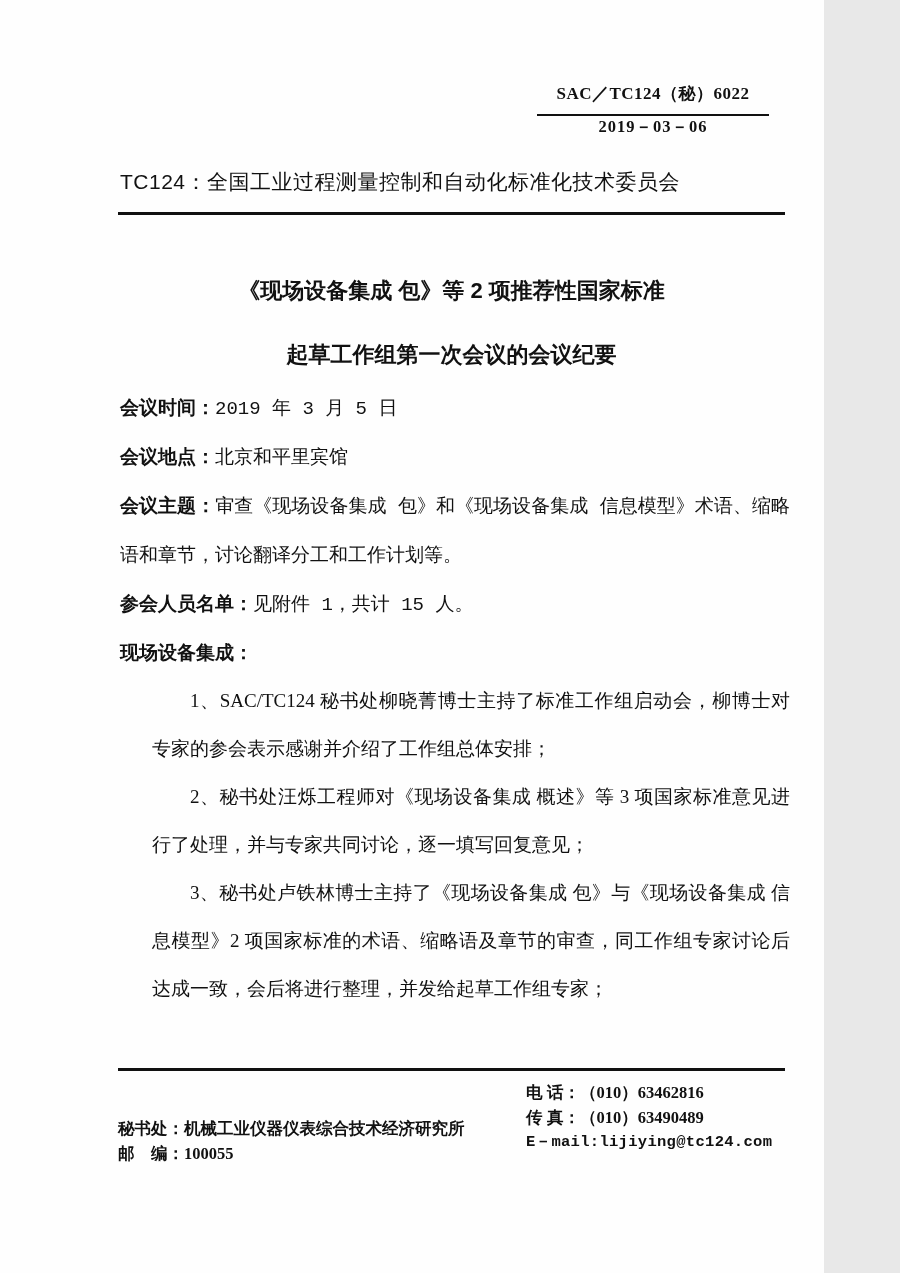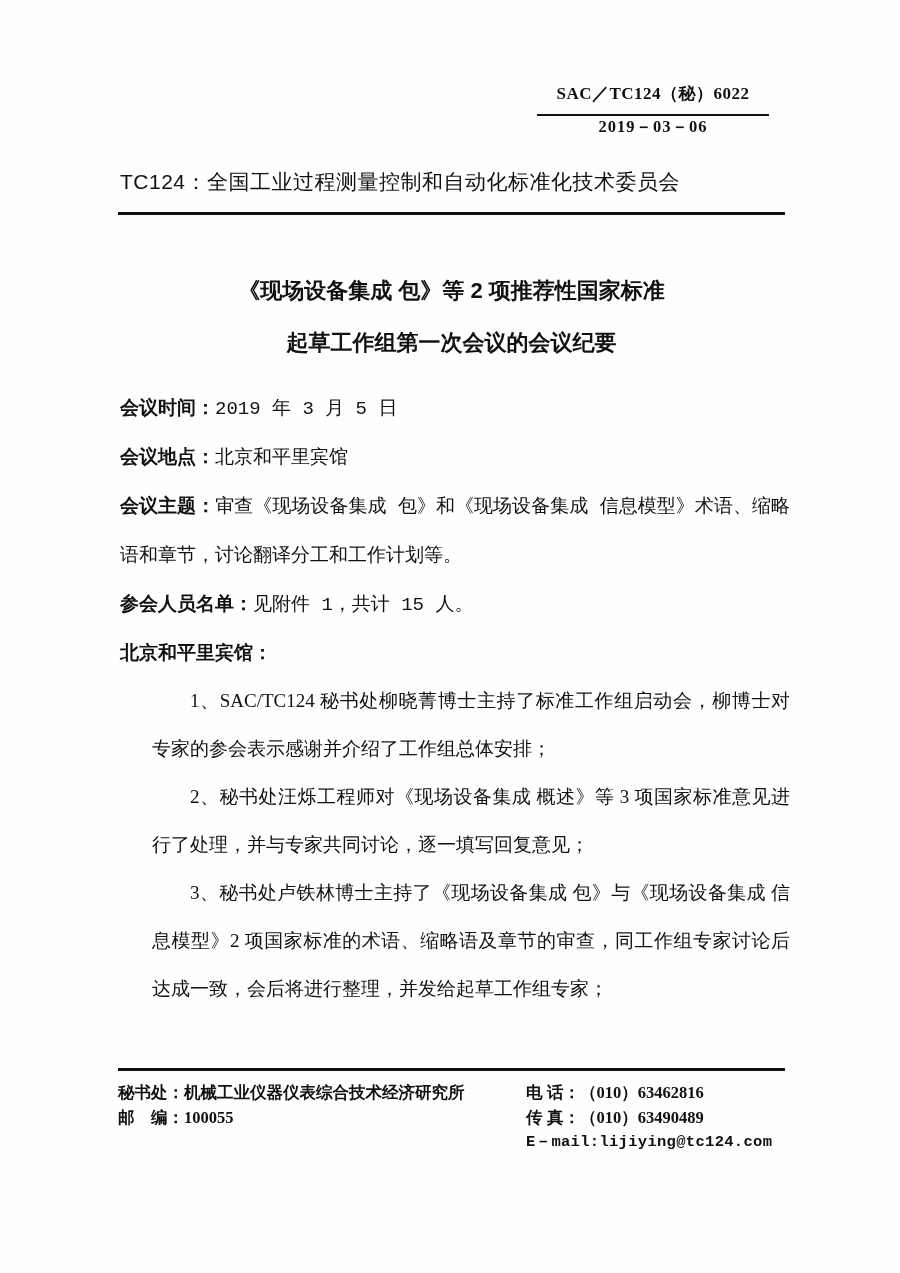--- a/index.html
+++ b/index.html
@@ -1,19 +1,19 @@
 <!DOCTYPE html>
 <html><head>
 <meta charset="utf-8">
 <style>
   * { margin: 0; padding: 0; box-sizing: border-box; }
   html, body { background: #e8e8e8; }
   .page {
     position: relative;
-    width: 900px;
+    width: 824px;
     height: 1273px;
     background: #fefefe;
     color: #111;
     font-family: "Liberation Serif", serif;
     overflow: hidden;
   }
   
   .doc-number-box {
     position: absolute;
     top: 82px;
@@ -59,21 +59,21 @@
   .title-block {
     position: absolute;
     top: 276px;
     left: 118px;
     width: 667px;
     text-align: center;
     font-family: "Liberation Sans", sans-serif;
     font-weight: bold;
     font-size: 22px;
   }
-  .title-line1 { margin-bottom: 22px; }
+  .title-line1 { margin-bottom: 34px; }
   
   .body-block {
     position: absolute;
     top: 384px;
     left: 120px;
     width: 670px;
     font-size: 19px;
     line-height: 48px;
     text-align: justify;
   }
@@ -93,21 +93,21 @@
   
   .footer {
     position: absolute;
     top: 1068px;
     left: 118px;
     width: 667px;
     border-top: 3px solid #111;
     padding-top: 9px;
   }
   .footer-cols { display: flex; }
-  .footer-left  { width: 408px; }
+  .footer-left  { width: 408px; margin-top: 36px; }
   .footer-right { flex: 1; }
   .footer-row {
     font-size: 16.5px;
     line-height: 25px;
     white-space: nowrap;
   }
   .footer-row .flabel {
     font-family: "Liberation Sans", sans-serif;
     font-weight: bold;
   }
@@ -152,21 +152,21 @@
     <p class="para">
       <span class="label">会议地点：</span><span class="value">北京和平里宾馆</span>
     </p>
     <p class="para">
       <span class="label">会议主题：</span><span class="value">审查《现场设备集成 包》和《现场设备集成 信息模型》术语、缩略语和章节，讨论翻译分工和工作计划等。</span>
     </p>
     <p class="para">
       <span class="label">参会人员名单：</span><span class="value">见附件 1，共计 15 人。</span>
     </p>
     <p class="para">
-      <span class="label">北京和平里宾馆：</span>
+      <span class="label">现场设备集成：</span>
     </p>
     <p class="para item">1、SAC/TC124 秘书处柳晓菁博士主持了标准工作组启动会，柳博士对专家的参会表示感谢并介绍了工作组总体安排；</p>
     <p class="para item">2、秘书处汪烁工程师对《现场设备集成 概述》等 3 项国家标准意见进行了处理，并与专家共同讨论，逐一填写回复意见；</p>
     <p class="para item">3、秘书处卢铁林博士主持了《现场设备集成 包》与《现场设备集成 信息模型》2 项国家标准的术语、缩略语及章节的审查，同工作组专家讨论后达成一致，会后将进行整理，并发给起草工作组专家；</p>
   </div>
 
   <div class="footer">
     <div class="footer-cols">
       <div class="footer-left">
         <div class="footer-row">

